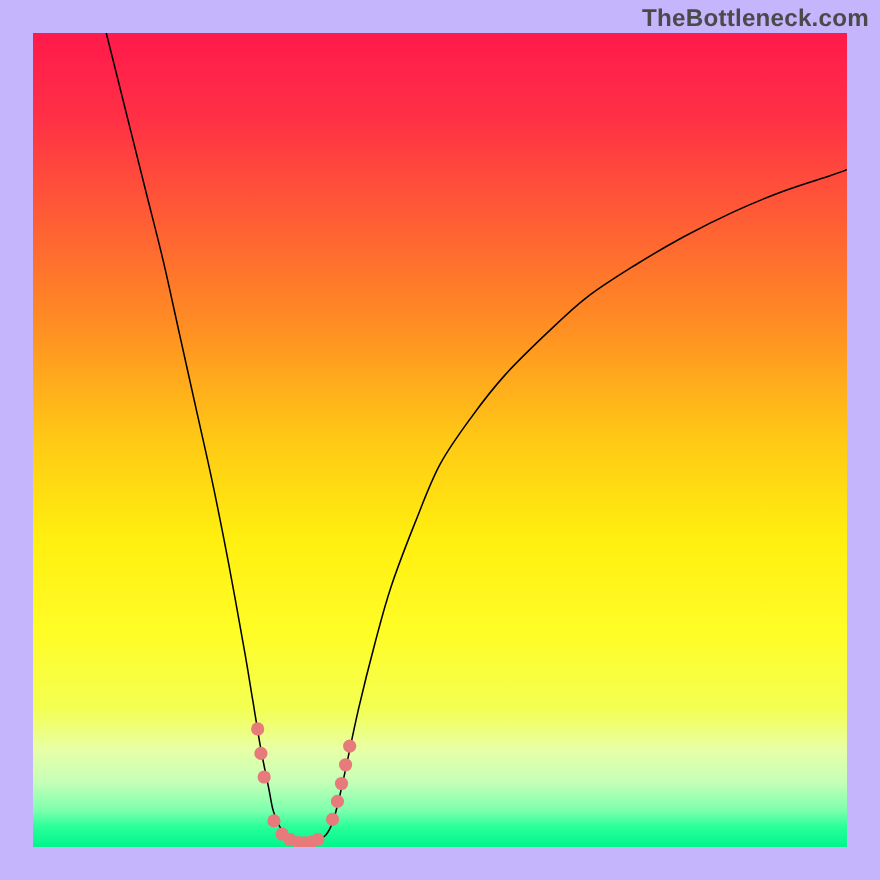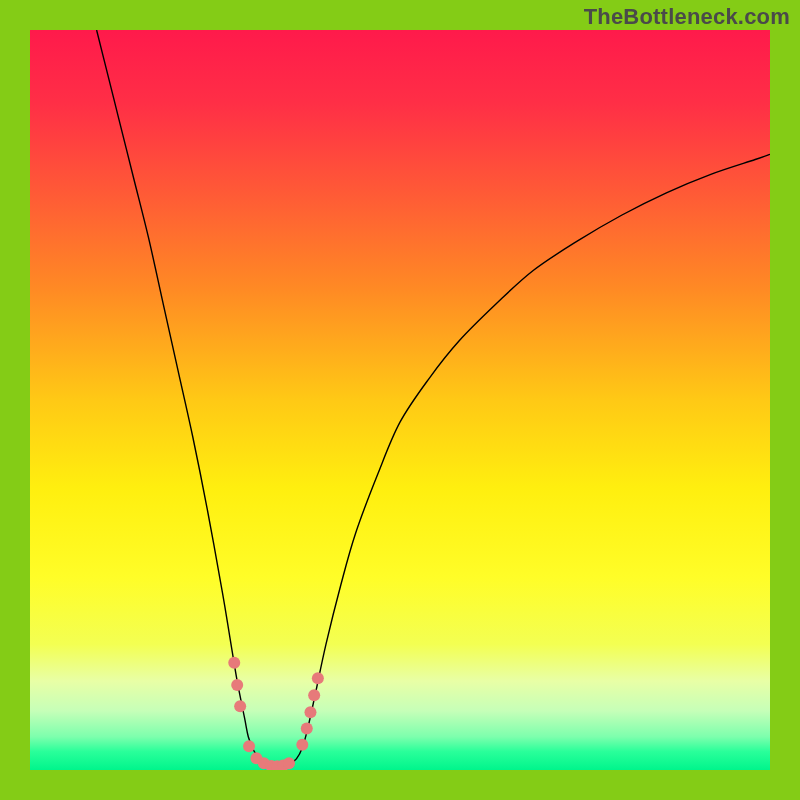--- a/index.html
+++ b/index.html
@@ -2,21 +2,21 @@
 <html><head>
 <meta charset="utf-8">
 <style>
   * { margin: 0; padding: 0; box-sizing: border-box; }
   html, body { width: 800px; height: 800px; overflow: hidden; }
   body { background: #000; position: relative; font-family: Arial, Helvetica, sans-serif; }
 
   .frame {
     position: absolute;
     inset: 0;
-    background: #84cc16;
+    background: #c4b5fd;
   }
 
   .plot-area {
     position: absolute;
     left: 30px;
     top: 30px;
     width: 740px;
     height: 740px;
     overflow: hidden;
   }

